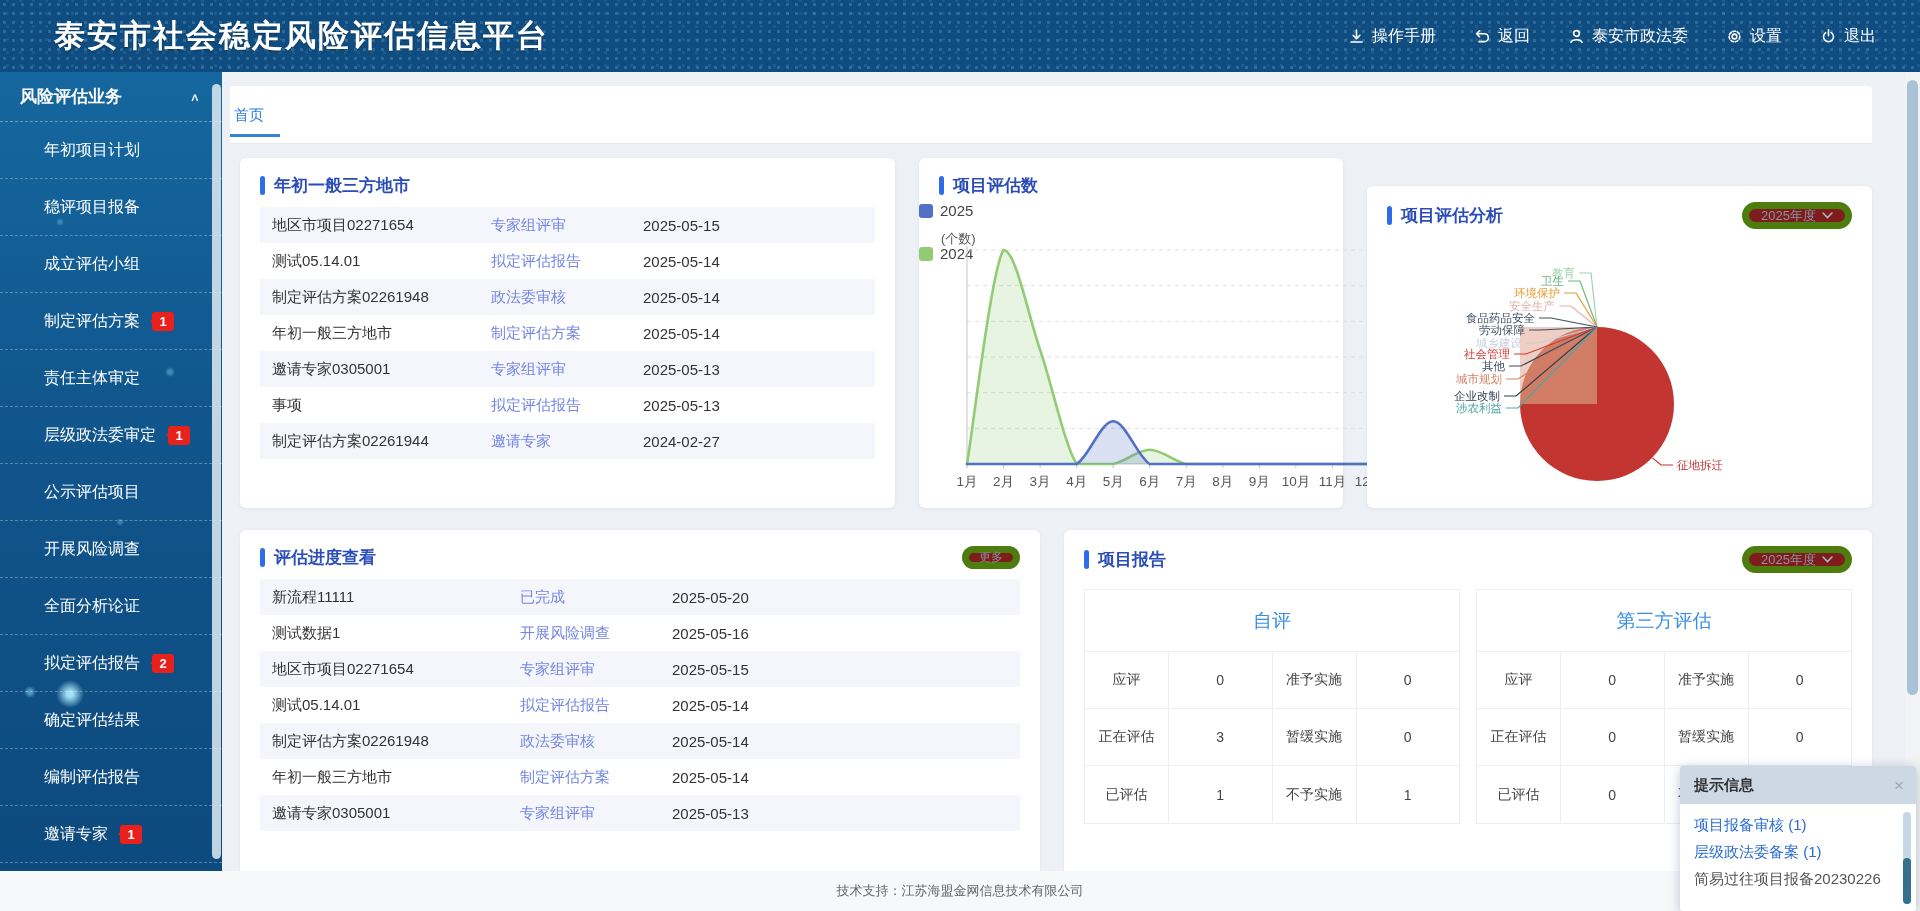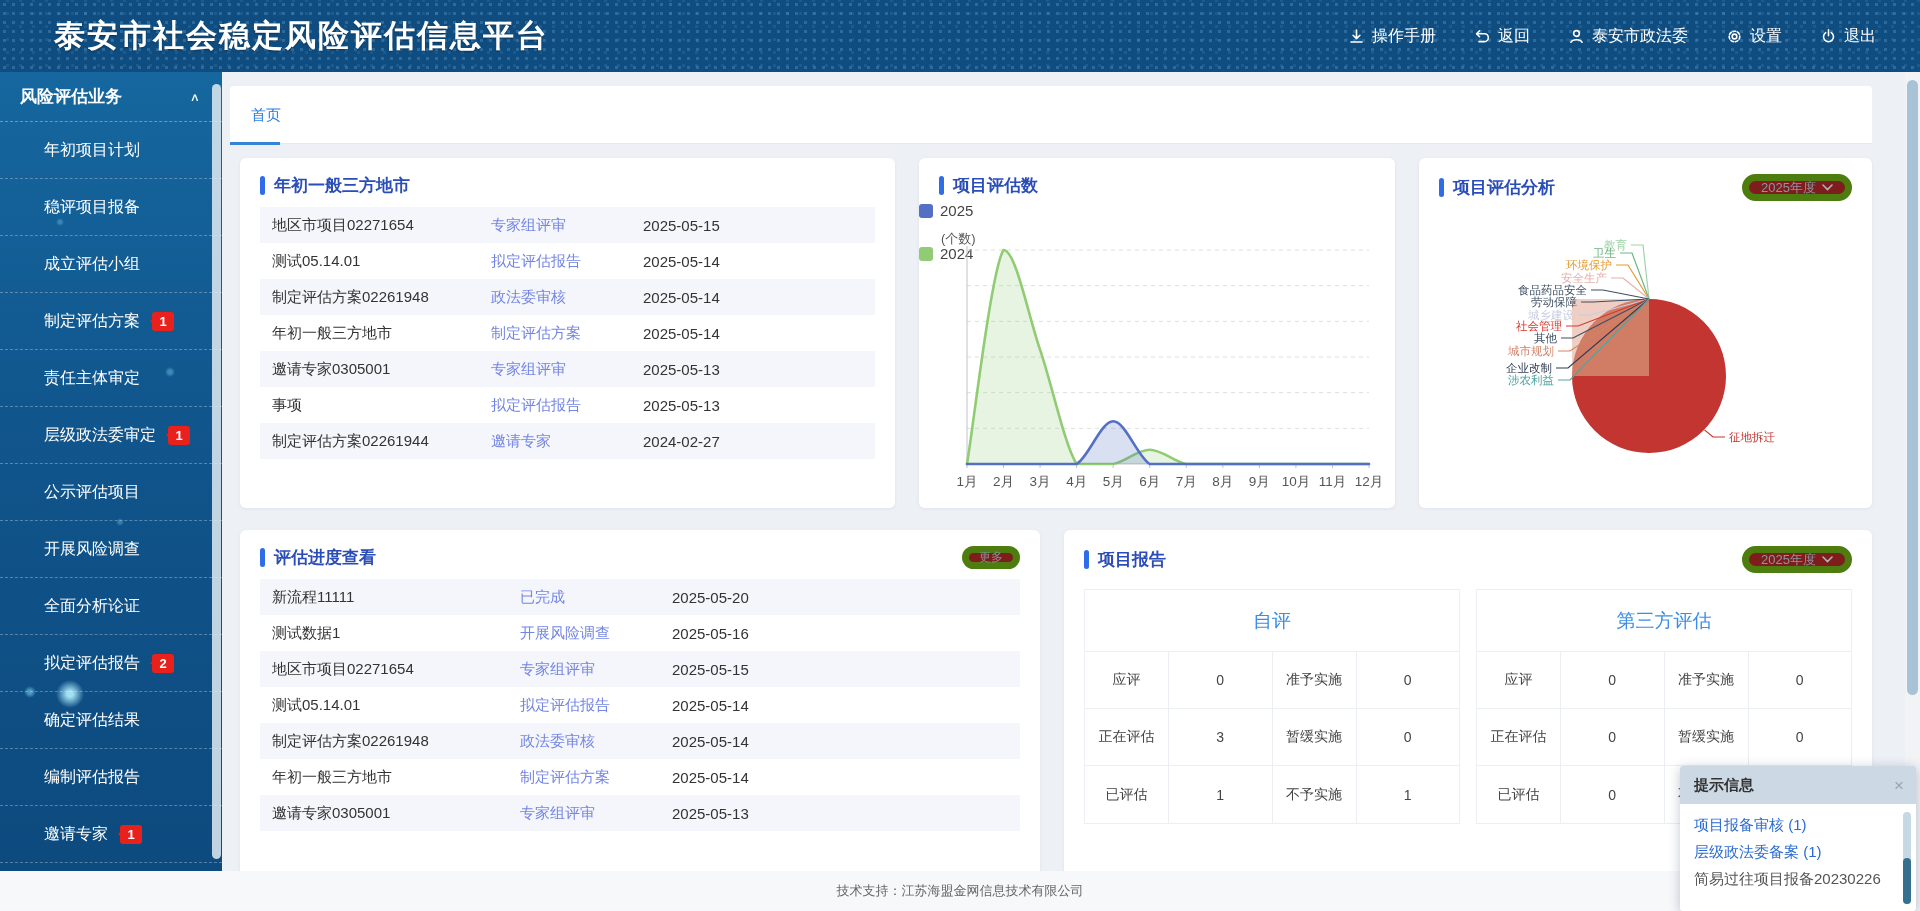--- a/index.html
+++ b/index.html
@@ -37,21 +37,21 @@
     min-width:22px; height:19px; line-height:19px; text-align:center; border-radius:3px; padding:0 4px; }
   .badge::before { content:""; position:absolute; left:-5px; top:6px; border:3px solid transparent;
     border-right:4px solid #e8211d; }
   .side-scroll { position:absolute; right:1px; top:12px; width:9px; height:775px;
     background:rgba(225,235,242,.85); border-radius:5px; }
 
   
   .main { position:absolute; left:222px; top:72px; width:1676px; height:799px; overflow:hidden; }
   .tabbar { margin:14px 26px 0 8px; height:58px; background:#fff; border-radius:4px 4px 0 0;
     border-bottom:1px solid #e6e9ef; position:relative; }
-  .tab { position:absolute; left:0; top:0; height:58px; line-height:58px; padding:0 21px;
+  .tab { position:absolute; left:0; top:0; height:50px; line-height:58px; padding:0 4px;
     color:#2b7de0; font-size:15px; cursor:pointer; }
   .tab-line { position:absolute; left:0; bottom:-1px; width:50px; height:3px; background:#3584d6; }
 
   .content { padding:14px 26px 0 18px; }
   .row1 { display:flex; gap:24px; height:350px; }
   .row2 { display:flex; gap:24px; height:348px; margin-top:22px; }
   .panel { background:#fff; border-radius:6px; box-shadow:0 1px 4px rgba(30,50,90,.06); position:relative;
     padding:16px 20px; }
   .p-head { display:flex; align-items:center; }
   .p-title { display:flex; align-items:center; gap:9px; font-size:17px; font-weight:bold; color:#2a4db8; }
@@ -64,22 +64,22 @@
 
   .plist { margin-top:10px; }
   .plist .lrow { display:flex; align-items:center; height:36px; padding-left:12px; font-size:15px; color:#333; }
   .plist .lrow:nth-child(odd) { background:#f4f6fb; }
   .lrow .nm { flex:1; overflow:hidden; white-space:nowrap; }
   .lrow .lk { width:152px; color:#7486e4; cursor:pointer; }
   .lrow .dt { width:104px; color:#333; }
   .sp-a { width:128px; } .sp-d { width:244px; }
 
   .panel-todo { width:655px; }
-  .panel-chart { width:476px; }
-  .panel-pie { flex:1; }
+  .panel-chart { width:424px; }
+  .panel-pie { flex:1;margin-top:28px; }
   .panel-progress { width:825px; }
   .panel-report { flex:1; }
 
   
   .legend { position:absolute; left:0; right:0; top:44px; display:flex; justify-content:center; gap:26px;flex-direction:column; }
   .legend-item { display:flex; align-items:center; gap:7px; font-size:15px; color:#444; cursor:pointer; }
   .legend-item .sw { width:14px; height:14px; border-radius:3px; }
   .unit-label { position:absolute; left:22px; top:72px; font-size:13px; color:#555; }
   .linechart { position:absolute; left:12px; top:78px; }
 

